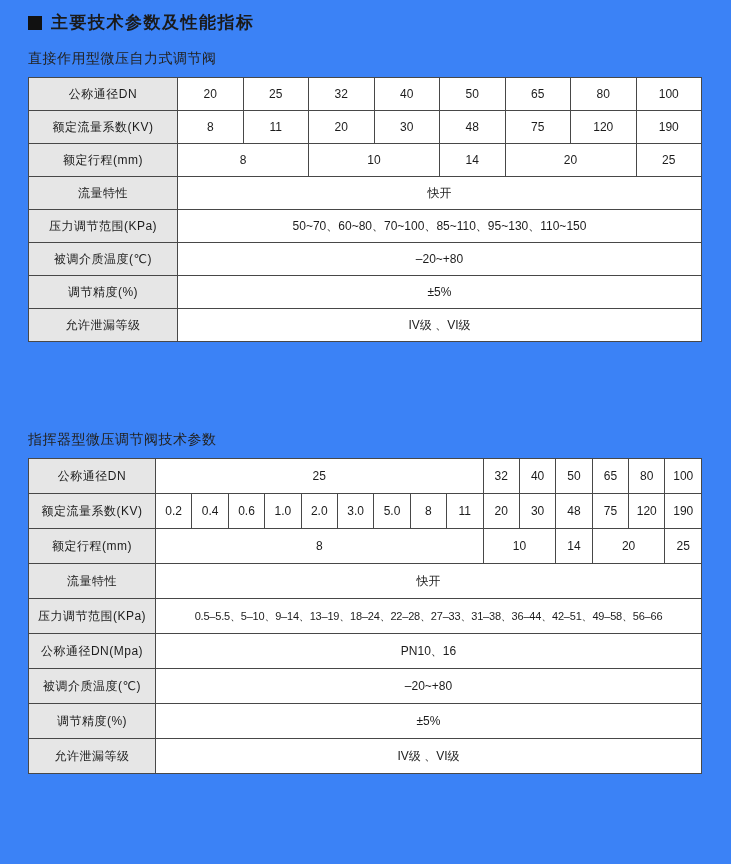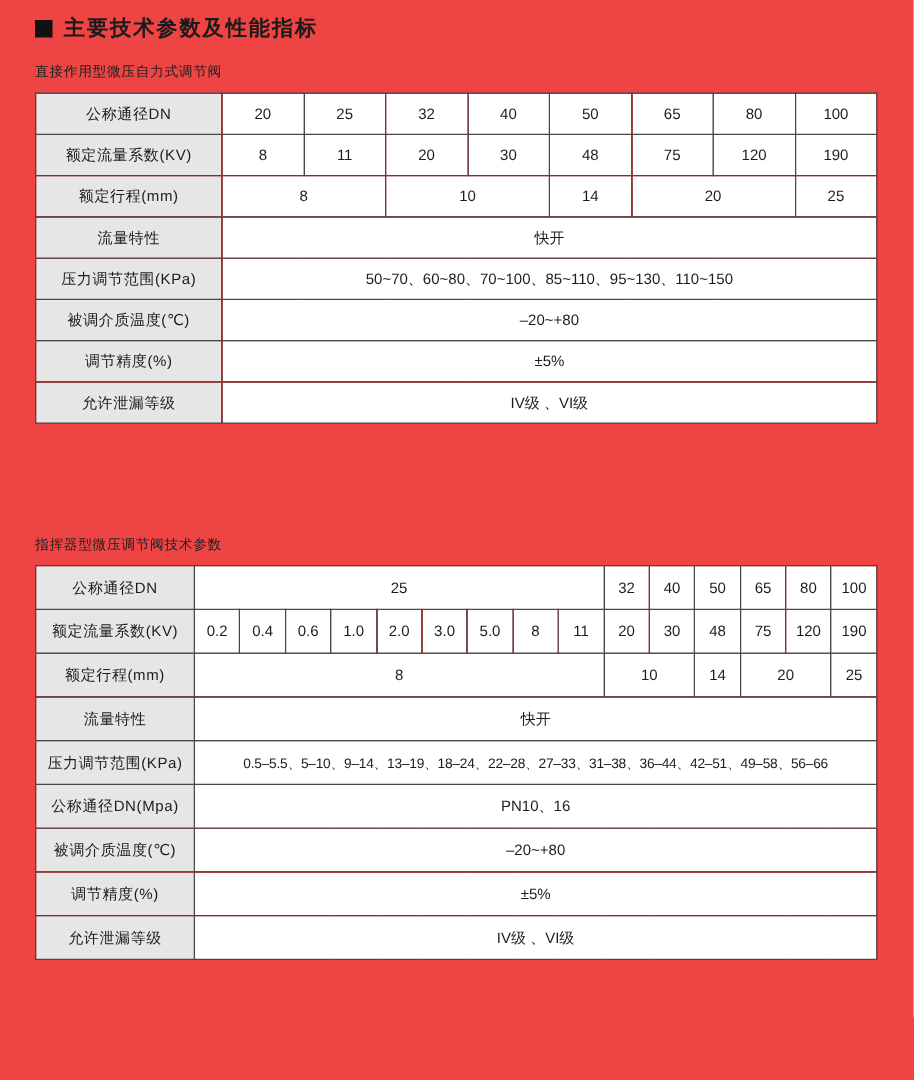--- a/index.html
+++ b/index.html
@@ -7,21 +7,21 @@
     padding: 0;
     background: #ffffff;
     font-family: "Liberation Sans", "DejaVu Sans", sans-serif;
     color: #1a1a1a;
   }
   .page {
     width: 731px;
     height: 864px;
     box-sizing: border-box;
     padding: 13px 0 0 28px;
-    background: #ef4444;
+    background: #3b82f6;
     overflow: hidden;
   }
   .section-header {
     display: flex;
     align-items: center;
     gap: 9px;
     margin: 0 0 17px 0;
   }
   .bullet {
     width: 14px;
@@ -29,21 +29,21 @@
     background: #111111;
     flex: 0 0 auto;
   }
   .section-title {
     font-size: 17px;
     font-weight: bold;
     letter-spacing: 1.5px;
     line-height: 1.2;
   }
   .table-caption {
-    font-size: 11px;
+    font-size: 14px;
     letter-spacing: 0.5px;
     color: #222222;
     margin: 0 0 9px 0;
   }
   .section-2 .table-caption {
     margin-top: 89px;
   }
   table.spec {
     border-collapse: collapse;
     table-layout: fixed;

